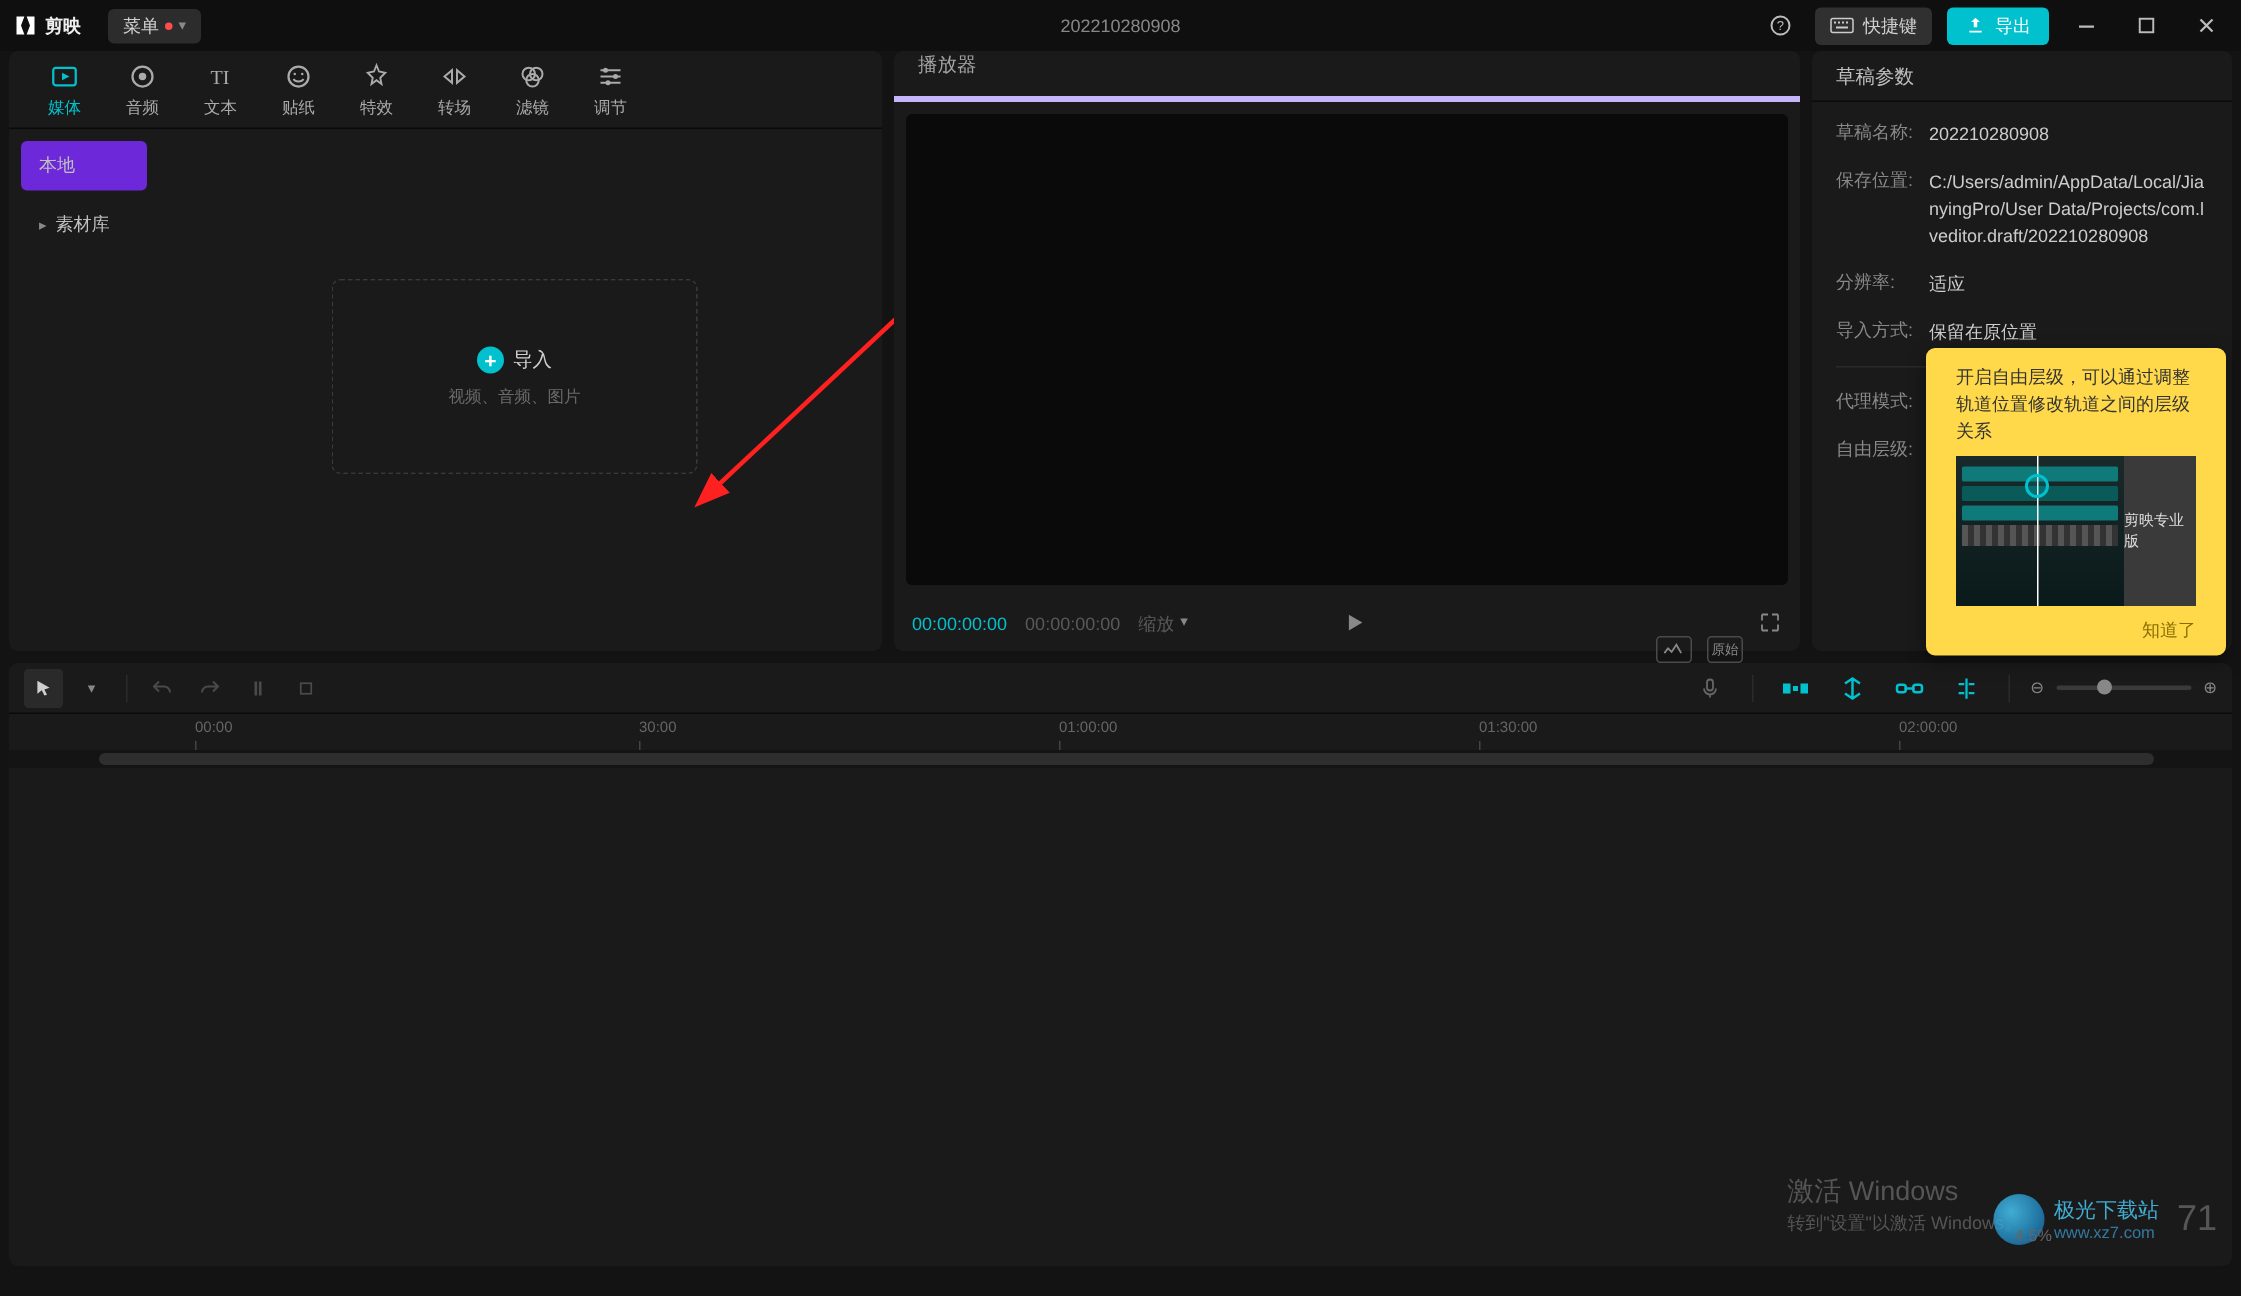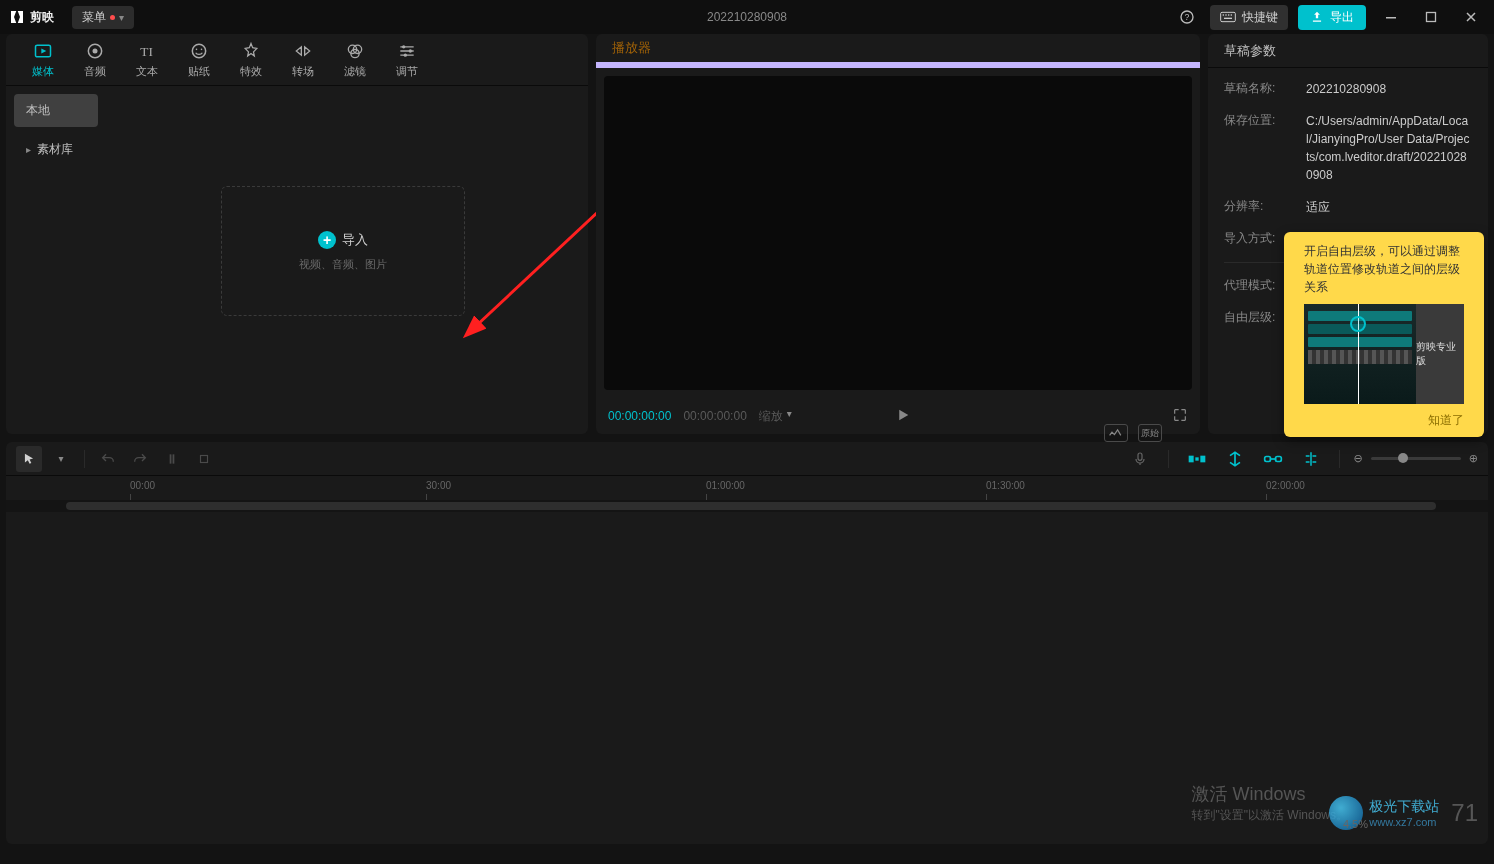--- a/index.html
+++ b/index.html
@@ -29,45 +29,45 @@
 
   
   .media-tabs { display: flex; align-items: center; height: 52px; gap: 18px; padding: 0 20px; border-bottom: 1px solid #0a0a0a; }
   .mtab { display: flex; flex-direction: column; align-items: center; gap: 3px; color: #aaa; font-size: 11px; cursor: pointer; padding: 4px 6px; }
   .mtab.active { color: #00c1cd; }
   .mtab svg { width: 20px; height: 20px; }
 
   .media-body { flex: 1; display: flex; }
   .media-side { width: 100px; padding: 8px; }
   .side-item { padding: 8px 12px; border-radius: 4px; color: #c0c0c0; font-size: 12px; margin-bottom: 6px; display: flex; align-items: center; gap: 6px; }
-  .side-item.active { background: #404040; text-align: center; }
+  .side-item.active { background: #6d28d9; text-align: center; }
   .side-arrow { font-size: 10px; color: #888; }
 
   .media-main { flex: 1; position: relative; }
   .import-zone { position: absolute; left: 115px; top: 100px; width: 244px; height: 130px; border: 1px dashed #3a3a3a; border-radius: 6px; display: flex; flex-direction: column; align-items: center; justify-content: center; gap: 8px; }
   .plus-circle { width: 18px; height: 18px; border-radius: 50%; background: #00c1cd; display: flex; align-items: center; justify-content: center; color: #fff; font-size: 14px; font-weight: bold; }
   .import-label { display: flex; align-items: center; gap: 6px; color: #d0d0d0; font-size: 13px; }
   .import-hint { color: #6a6a6a; font-size: 11px; }
 
   .red-arrow { position: absolute; left: 355px; top: 90px; pointer-events: none; }
 
   
-  .player-head { height: 34px; display: flex; align-items: center; padding: 0 16px; font-size: 13px; color: #a16207; border-bottom: 6px solid #c4b5fd; }
+  .player-head { height: 34px; display: flex; padding: 0 16px; font-size: 13px; color: #a3a3a3; border-bottom: 4px solid #c4b5fd; }
   .player-stage { flex: 1; background: #0a0a0a; margin: 8px; border-radius: 4px; }
   .player-ctrl { height: 36px; display: flex; align-items: center; padding: 0 12px; gap: 12px; font-size: 12px; color: #5a5a5a; }
   .tc-cur { color: #00c1cd; }
   .scale-btn { display: flex; align-items: flex-start; gap: 4px; }
   .play-center { margin: 0 auto; }
   .player-right-icons { margin-left: auto; display: flex; gap: 10px; align-items: center; }
   .pri { width: 24px; height: 18px; border: 1px solid #4a4a4a; border-radius: 3px; display: flex; align-items: center; justify-content: center; font-size: 10px; color: #888; margin-top: 34px; }
 
   
   .params-head { height: 34px; display: flex; align-items: center; padding: 0 16px; font-size: 13px; color: #c0c0c0; border-bottom: 1px solid #0a0a0a; }
   .params-body { flex: 1; padding: 12px 16px; font-size: 12px; color: #bbb; }
-  .prow { display: flex; margin-bottom: 14px; gap: 20px; }
+  .prow { display: flex; margin-bottom: 14px; }
   .plabel { width: 62px; color: #888; flex-shrink: 0; }
   .pval { flex: 1; color: #ccc; word-break: break-all; line-height: 1.5; }
   .pdivider { height: 1px; background: #2a2a2a; margin: 10px 0 14px; }
   .params-foot { height: 36px; display: flex; align-items: center; justify-content: flex-end; padding: 0 10px; }
   .modify-btn { background: #3a3a3a; border-radius: 4px; padding: 4px 16px; color: #d0d0d0; font-size: 12px; }
 
   
   .tip-pop { position: absolute; right: 4px; top: 198px; width: 200px; background: #ffd94a; color: #333; border-radius: 6px; padding: 10px 20px 8px; font-size: 12px; z-index: 10; box-shadow: 0 4px 12px rgba(0,0,0,0.4); }
   .tip-text { line-height: 1.5; margin-bottom: 8px; }
   .tip-img { width: 100%; height: 100px; background: #222; border-radius: 4px; margin-bottom: 8px; display: flex; }

